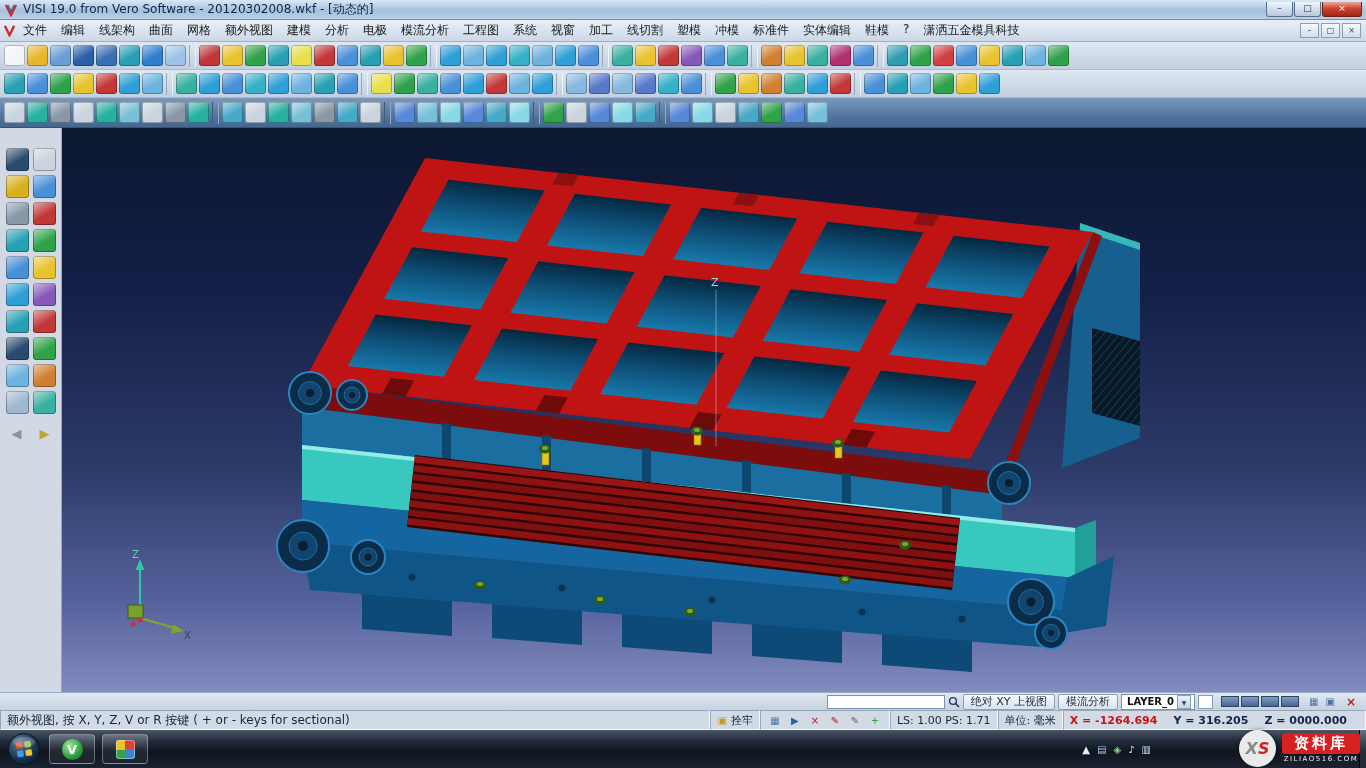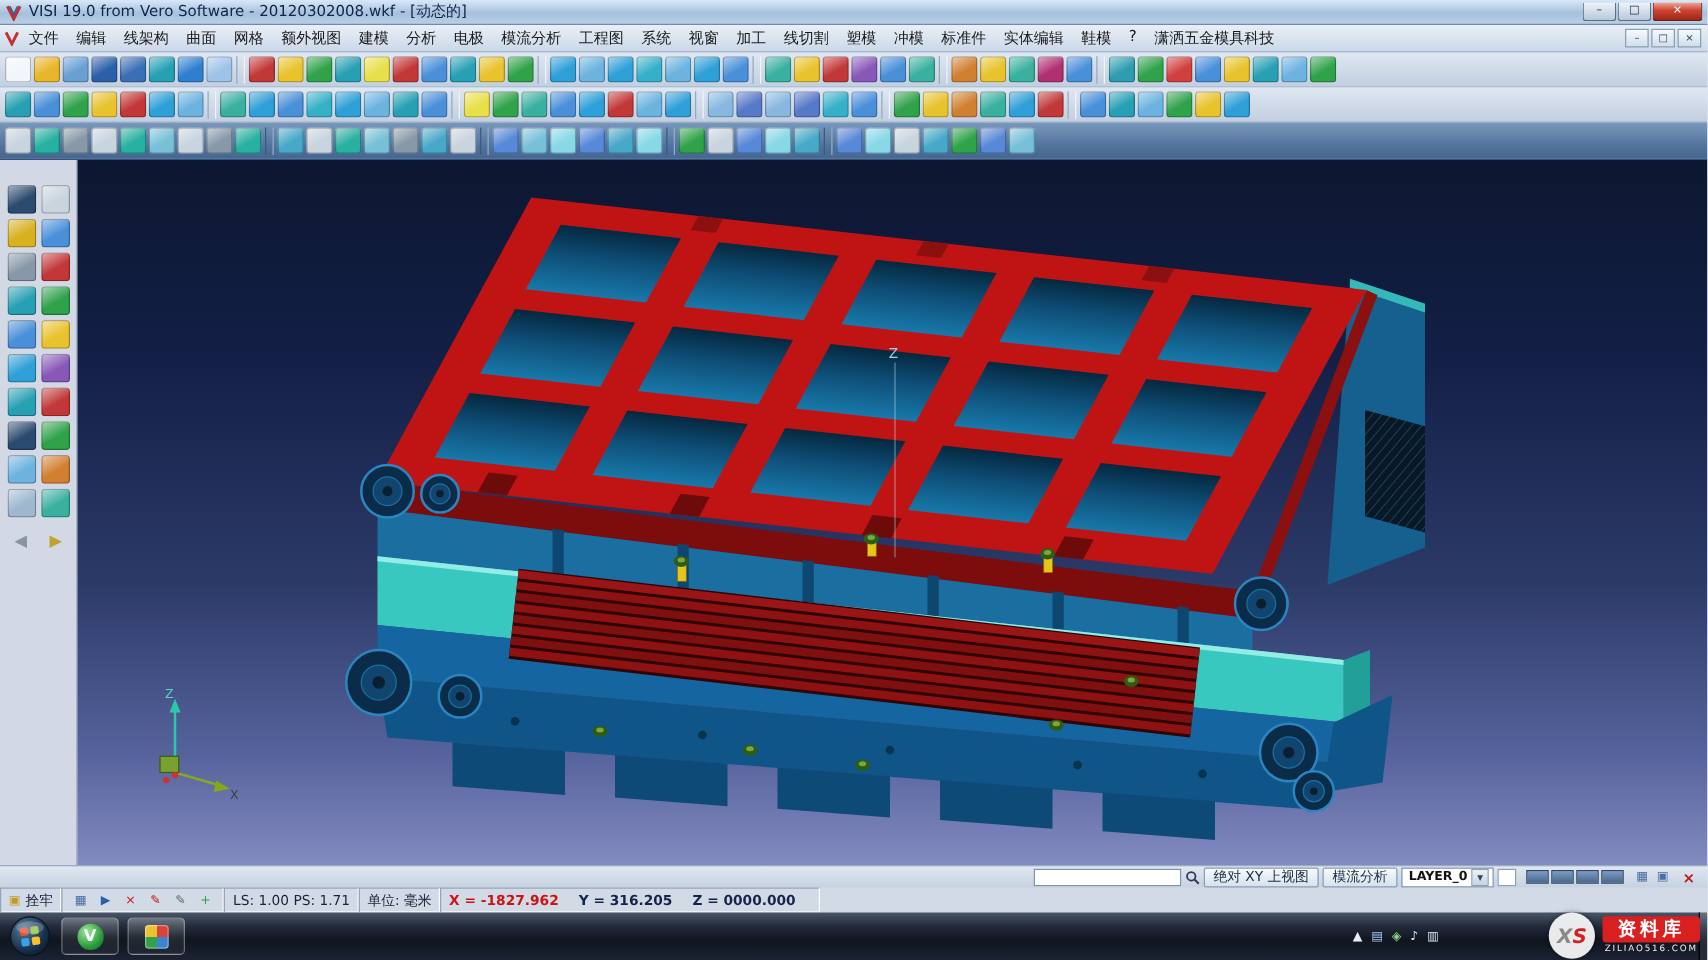--- a/index.html
+++ b/index.html
@@ -498,36 +498,37 @@
         <div class="swatch" style="background: linear-gradient(rgb(124, 156, 196), rgb(72, 104, 143));"></div>
         <div class="swatch" style="background: linear-gradient(rgb(124, 156, 196), rgb(72, 104, 143));"></div>
         <div class="swatch" style="background: linear-gradient(rgb(124, 156, 196), rgb(72, 104, 143));"></div>
       </div>
     <span class="cr-icon" style="color:#4a6fa5">▦</span>
     <span class="cr-icon" style="color:#4a6fa5">▣</span>
     <span class="cr-close">×</span>
   </div>
 
   <div class="status-row">
+    <div class="seg msg">额外视图, 按 X, Y, Z, V or R 按键 ( + or - keys for sectional)</div>
     <div class="seg">
       <span class="lock-glyph">▣</span>
       <span>拴牢</span>
     </div>
     <div class="seg">
         <span class="sicon" style="color: rgb(74, 111, 165);">▦</span>
         <span class="sicon" style="color: rgb(43, 95, 168);">▶</span>
         <span class="sicon" style="color: rgb(192, 24, 24);">×</span>
         <span class="sicon" style="color: rgb(192, 24, 24);">✎</span>
         <span class="sicon" style="color: rgb(102, 102, 102);">✎</span>
         <span class="sicon" style="color: rgb(47, 162, 74);">+</span>
       </div>
     <div class="seg">LS: 1.00 PS: 1.71</div>
     <div class="seg">单位: 毫米</div>
     <div class="seg coords">
-      <span class="cx">X = -1827.962</span>
+      <span class="cx">X = -1264.694</span>
       <span class="cy">Y = 316.205</span>
       <span class="cz">Z = 0000.000</span>
     </div>
   </div>
 
   <div class="taskbar">
     <svg class="start-orb" viewBox="0 0 34 34">
       <defs>
         <radialGradient id="orbG" cx="0.35" cy="0.3" r="0.9">
           <stop offset="0" stop-color="#5a7a9a"></stop>

